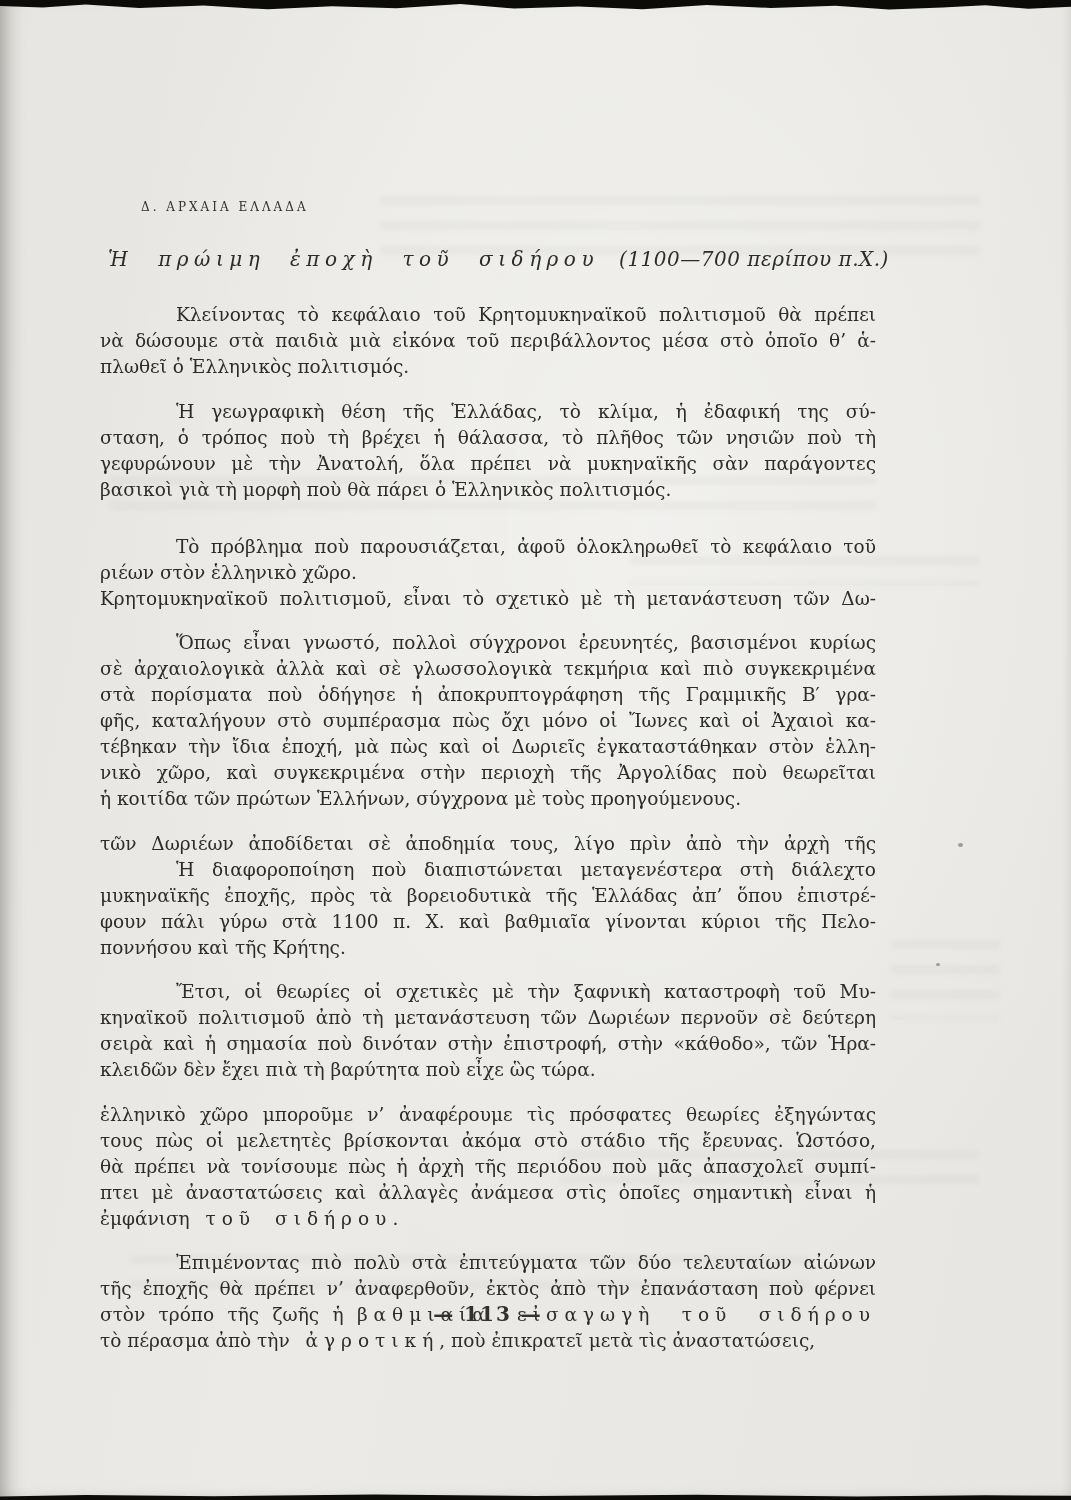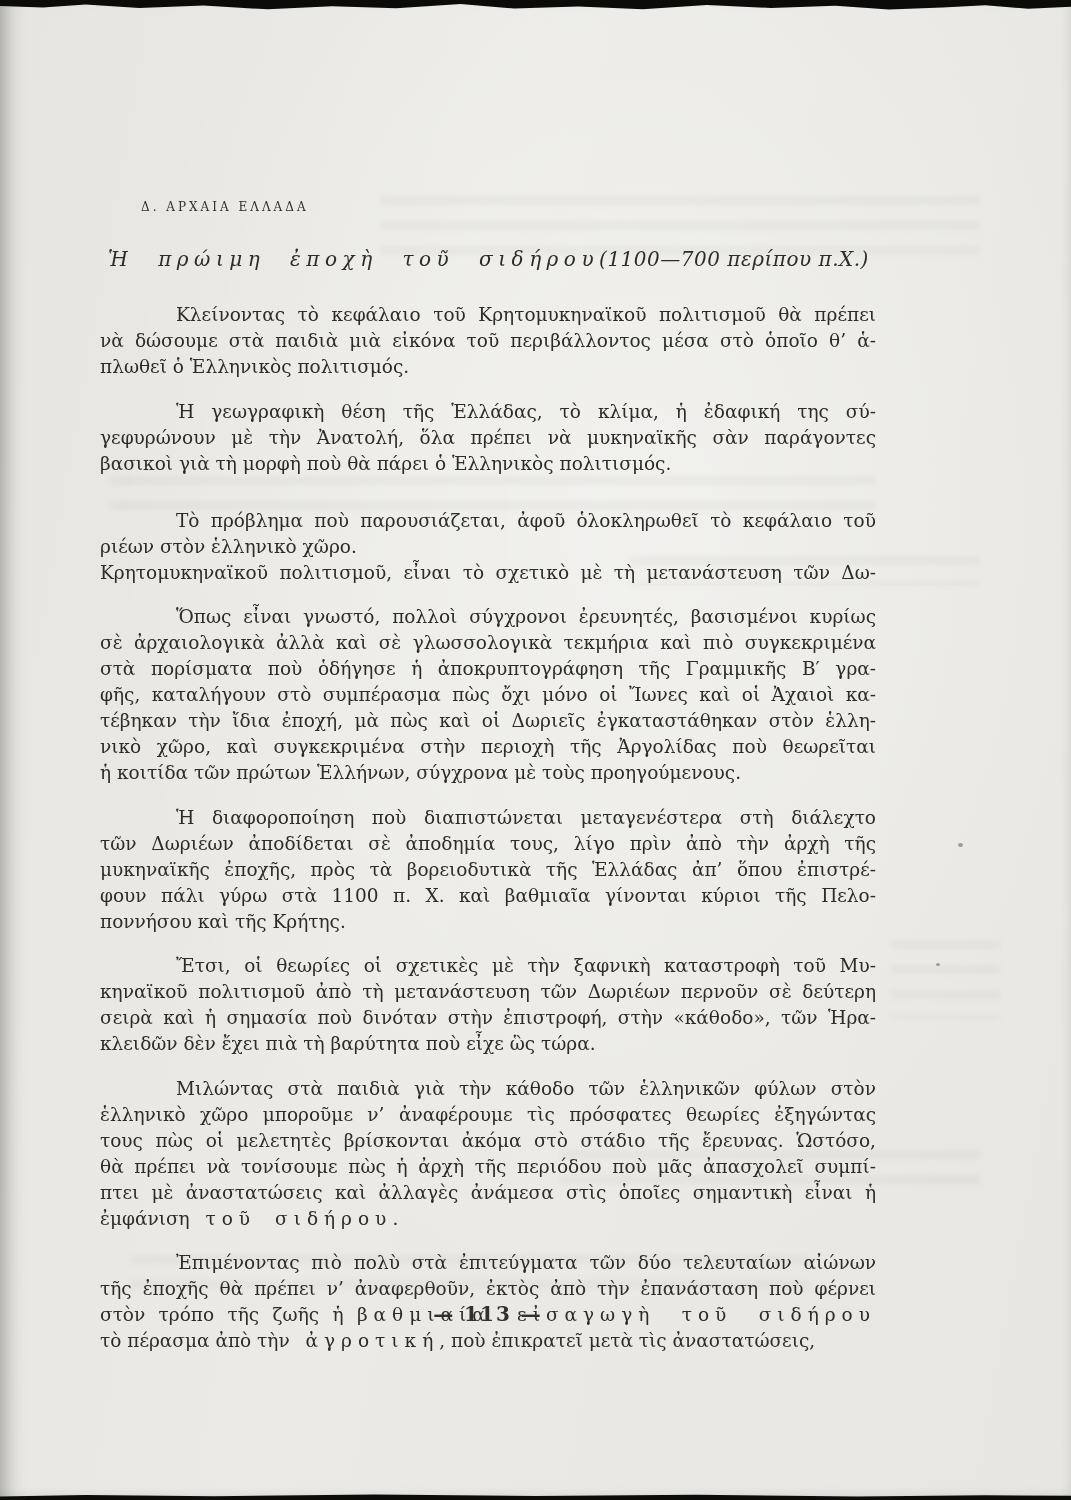--- a/index.html
+++ b/index.html
@@ -38,21 +38,21 @@
   .speck { position:absolute; background:rgba(80,78,72,0.5); border-radius:50%; }
 
   .running-head {
     position:absolute; left:141px; top:200px;
     font-size:12px; letter-spacing:3px; color:#33312d;
   }
   .title {
     position:absolute; left:108px; top:247px; margin:0;
     font-style:italic; font-weight:normal; font-size:20px; white-space:nowrap;
   }
-  .t-main { letter-spacing:5.5px; word-spacing:13px; }
+  .t-main { letter-spacing:5.5px; word-spacing:13px; margin-right:20px; }
   .t-paren { letter-spacing:0.5px; }
 
   .textblock {
     position:absolute; left:100px; top:302px; width:776px;
     font-size:18.5px; line-height:26px;
   }
   .para { margin:0; }
   .para.gap-big { margin-top:31px; }
   .para.gap-med { margin-top:10px; }
   .ln { text-align:justify; text-align-last:justify; }
@@ -92,20 +92,21 @@
     <p class="para">
       </p>
       <div class="ln first">Κλείνοντας τὸ κεφάλαιο τοῦ Κρητομυκηναϊκοῦ πολιτισμοῦ θὰ πρέπει</div>
       <div class="ln">νὰ δώσουμε στὰ παιδιὰ μιὰ εἰκόνα τοῦ περιβάλλοντος μέσα στὸ ὁποῖο θ’ ἁ-</div>
       <div class="ln last">πλωθεῖ ὁ Ἑλληνικὸς πολιτισμός.</div>
     <p></p>
 
     <p class="para">
       </p>
       <div class="ln first">Ἡ γεωγραφικὴ θέση τῆς Ἑλλάδας, τὸ κλίμα, ἡ ἐδαφική της σύ-</div>
+      <div class="ln">σταση, ὁ τρόπος ποὺ τὴ βρέχει ἡ θάλασσα, τὸ πλῆθος τῶν νησιῶν ποὺ τὴ</div>
       <div class="ln">γεφυρώνουν μὲ τὴν Ἀνατολή, ὅλα πρέπει νὰ μυκηναϊκῆς σὰν παράγοντες</div>
       <div class="ln last">βασικοὶ γιὰ τὴ μορφὴ ποὺ θὰ πάρει ὁ Ἑλληνικὸς πολιτισμός.</div>
     <p></p>
 
     <p class="para gap-big">
       </p>
       <div class="ln first">Τὸ πρόβλημα ποὺ παρουσιάζεται, ἀφοῦ ὁλοκληρωθεῖ τὸ κεφάλαιο τοῦ</div>
       <div class="ln last">ριέων στὸν ἑλληνικὸ χῶρο.</div>
       <div class="ln">Κρητομυκηναϊκοῦ πολιτισμοῦ, εἶναι τὸ σχετικὸ μὲ τὴ μετανάστευση τῶν Δω-</div>
     <p></p>
@@ -116,38 +117,37 @@
       <div class="ln">σὲ ἀρχαιολογικὰ ἀλλὰ καὶ σὲ γλωσσολογικὰ τεκμήρια καὶ πιὸ συγκεκριμένα</div>
       <div class="ln">στὰ πορίσματα ποὺ ὁδήγησε ἡ ἀποκρυπτογράφηση τῆς Γραμμικῆς Β′ γρα-</div>
       <div class="ln">φῆς, καταλήγουν στὸ συμπέρασμα πὼς ὄχι μόνο οἱ Ἴωνες καὶ οἱ Ἀχαιοὶ κα-</div>
       <div class="ln">τέβηκαν τὴν ἴδια ἐποχή, μὰ πὼς καὶ οἱ Δωριεῖς ἐγκαταστάθηκαν στὸν ἑλλη-</div>
       <div class="ln">νικὸ χῶρο, καὶ συγκεκριμένα στὴν περιοχὴ τῆς Ἀργολίδας ποὺ θεωρεῖται</div>
       <div class="ln last">ἡ κοιτίδα τῶν πρώτων Ἑλλήνων, σύγχρονα μὲ τοὺς προηγούμενους.</div>
     <p></p>
 
     <p class="para">
       </p>
+      <div class="ln">τῶν Δωριέων ἀποδίδεται σὲ ἀποδημία τους, λίγο πρὶν ἀπὸ τὴν ἀρχὴ τῆς</div>
       <div class="ln first">Ἡ διαφοροποίηση ποὺ διαπιστώνεται μεταγενέστερα στὴ διάλεχτο</div>
-      <div class="ln">τῶν Δωριέων ἀποδίδεται σὲ ἀποδημία τους, λίγο πρὶν ἀπὸ τὴν ἀρχὴ τῆς</div>
       <div class="ln">μυκηναϊκῆς ἐποχῆς, πρὸς τὰ βορειοδυτικὰ τῆς Ἑλλάδας ἀπ’ ὅπου ἐπιστρέ-</div>
       <div class="ln">φουν πάλι γύρω στὰ 1100 π. Χ. καὶ βαθμιαῖα γίνονται κύριοι τῆς Πελο-</div>
       <div class="ln last">ποννήσου καὶ τῆς Κρήτης.</div>
     <p></p>
 
     <p class="para">
       </p>
       <div class="ln first">Ἔτσι, οἱ θεωρίες οἱ σχετικὲς μὲ τὴν ξαφνικὴ καταστροφὴ τοῦ Μυ-</div>
       <div class="ln">κηναϊκοῦ πολιτισμοῦ ἀπὸ τὴ μετανάστευση τῶν Δωριέων περνοῦν σὲ δεύτερη</div>
       <div class="ln">σειρὰ καὶ ἡ σημασία ποὺ δινόταν στὴν ἐπιστροφή, στὴν «κάθοδο», τῶν Ἡρα-</div>
       <div class="ln last">κλειδῶν δὲν ἔχει πιὰ τὴ βαρύτητα ποὺ εἶχε ὣς τώρα.</div>
     <p></p>
 
     <p class="para">
       </p>
-      <div class="ln first">Μιλώντας στὰ παιδιὰ γιὰ τὴν κάθοδο τῶν ἑλληνικῶν φύλων στὸν</div>
       <div class="ln">ἑλληνικὸ χῶρο μποροῦμε ν’ ἀναφέρουμε τὶς πρόσφατες θεωρίες ἐξηγώντας</div>
       <div class="ln">τους πὼς οἱ μελετητὲς βρίσκονται ἀκόμα στὸ στάδιο τῆς ἔρευνας. Ὡστόσο,</div>
       <div class="ln">θὰ πρέπει νὰ τονίσουμε πὼς ἡ ἀρχὴ τῆς περιόδου ποὺ μᾶς ἀπασχολεῖ συμπί-</div>
       <div class="ln">πτει μὲ ἀναστατώσεις καὶ ἀλλαγὲς ἀνάμεσα στὶς ὁποῖες σημαντικὴ εἶναι ἡ</div>
       <div class="ln last"><span>ἐμφάνιση </span><span class="sp">τοῦ σιδήρου</span><span>.</span></div>
     <p></p>
 
     <p class="para gap-med">
       </p>
       <div class="ln first">Ἐπιμένοντας πιὸ πολὺ στὰ ἐπιτεύγματα τῶν δύο τελευταίων αἰώνων</div>

